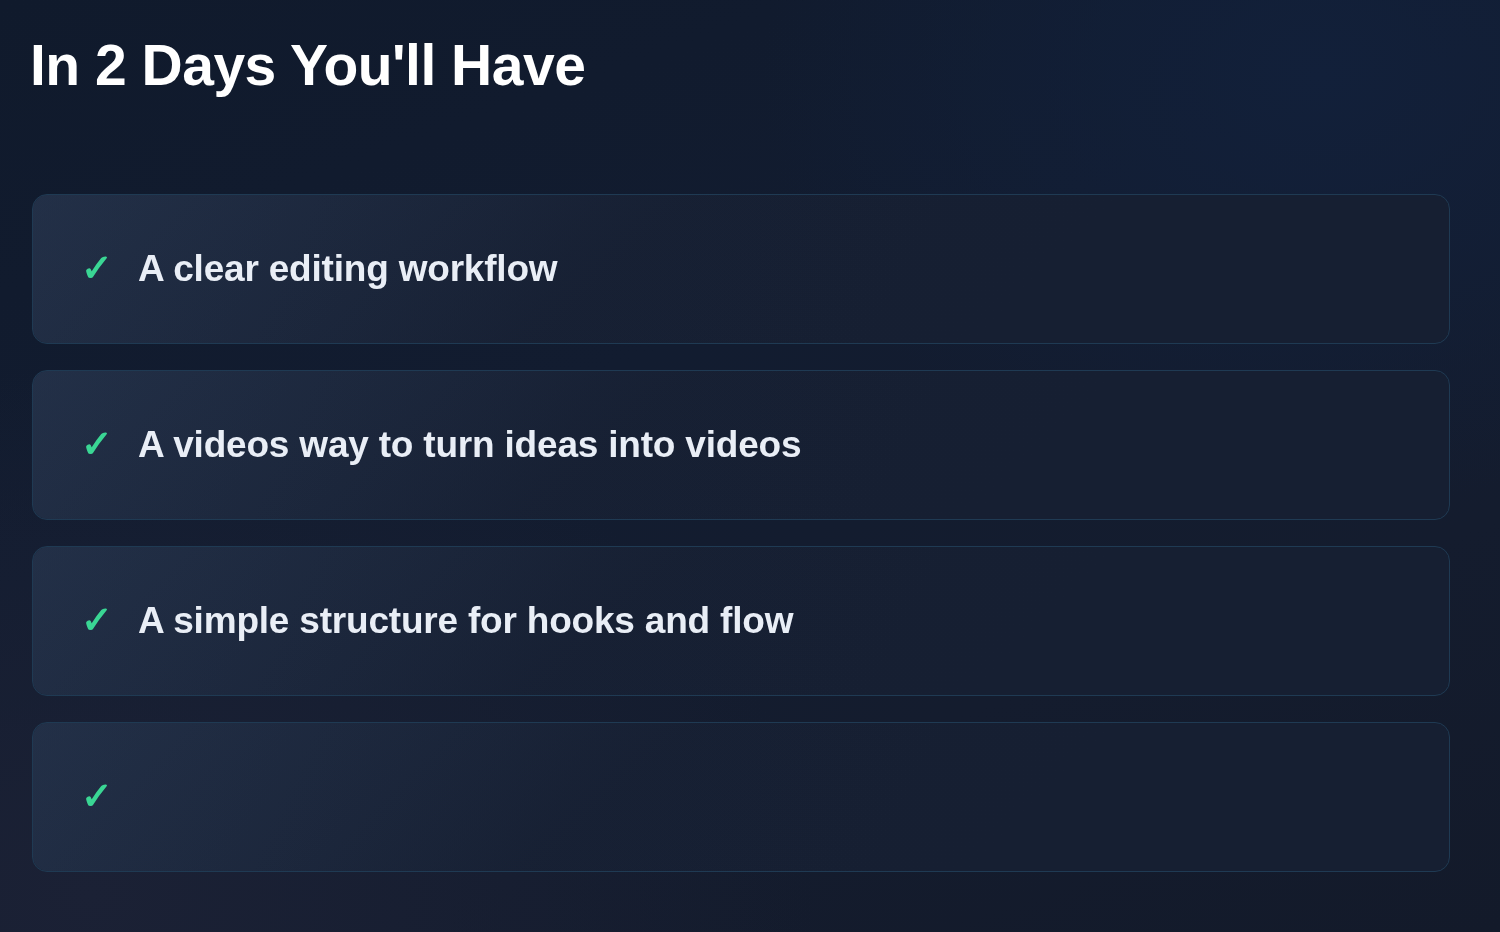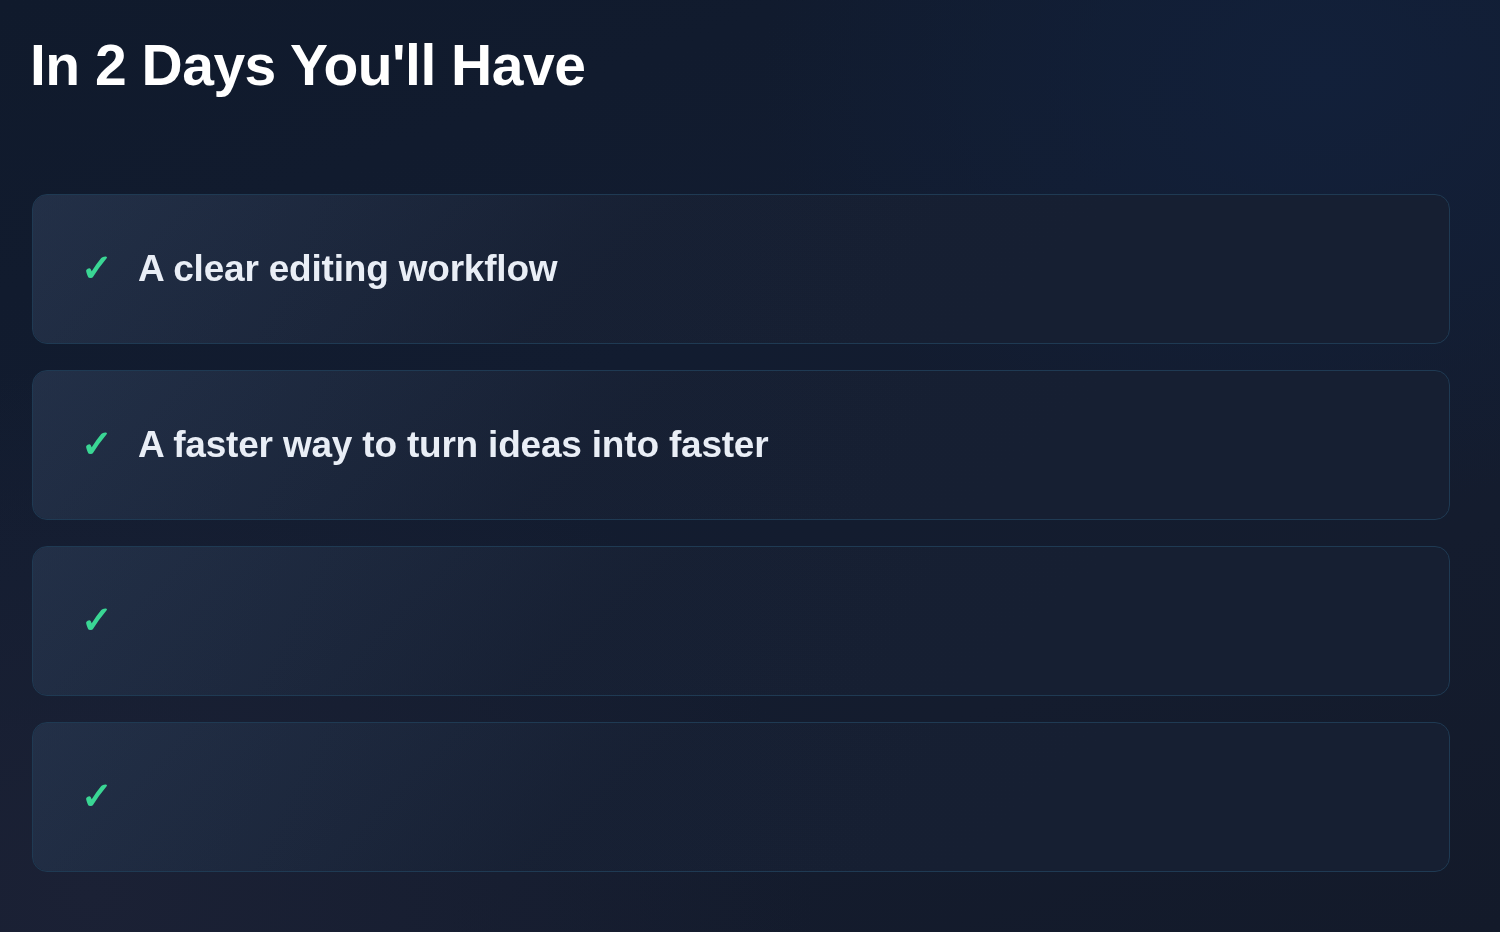--- a/index.html
+++ b/index.html
@@ -111,25 +111,26 @@
 
   <ul class="card-list">
 
     <li class="benefit-card">
       <span class="check-icon">✓</span>
       <span class="benefit-label">A clear editing workflow</span>
     </li>
 
     <li class="benefit-card">
       <span class="check-icon">✓</span>
-      <span class="benefit-label">A faster way to turn ideas into faster</span>
+      <span class="benefit-label">A videos way to turn ideas into videos</span>
     </li>
 
     <li class="benefit-card">
       <span class="check-icon">✓</span>
+      <span class="benefit-label">A simple structure for hooks and flow</span>
     </li>
 
     <li class="benefit-card">
       <span class="check-icon">✓</span>
     </li>
 
   </ul>
 </div>
 
 </body></html>

